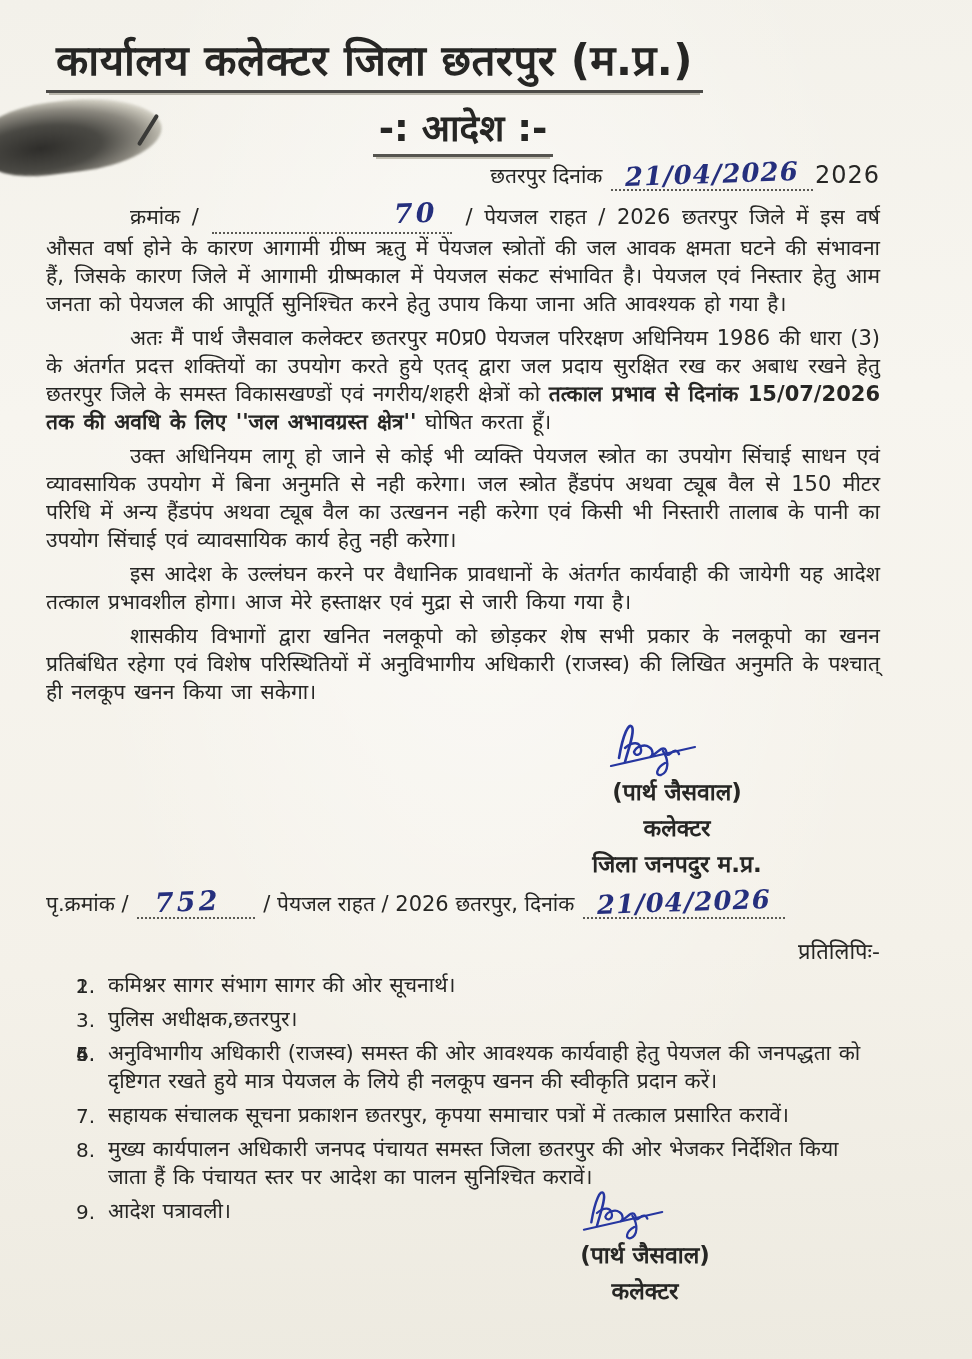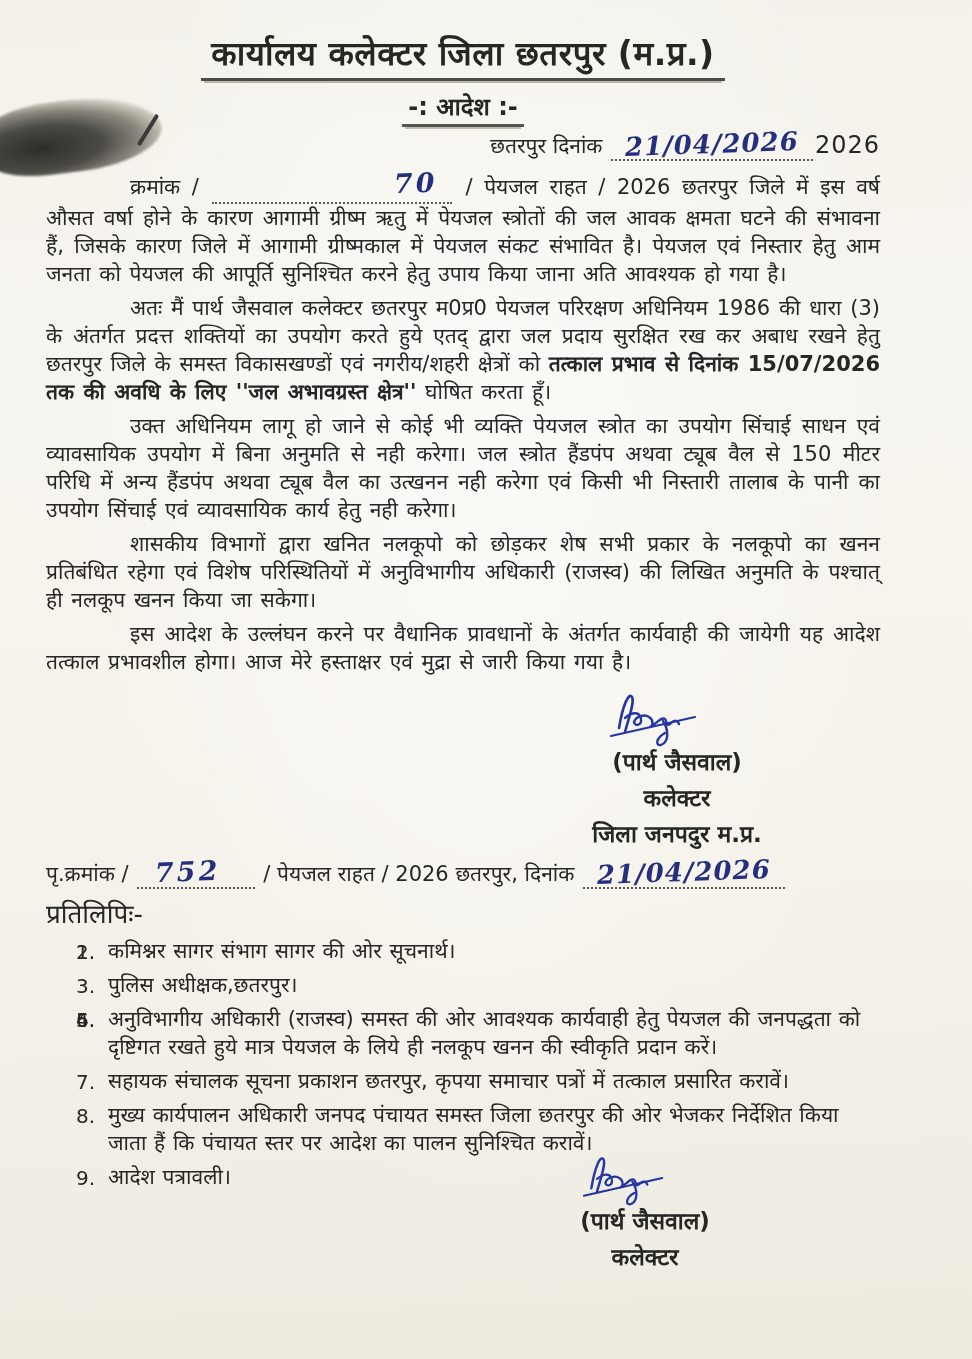--- a/index.html
+++ b/index.html
@@ -34,34 +34,33 @@
     left: 146px; top: 112px;
     width: 4px; height: 36px;
     background: #3a3a38;
     border-radius: 3px;
     transform: rotate(32deg);
   }
 
   .content { position: relative; padding: 30px 92px 0 46px; }
 
   .doc-title {
-    text-align: center;
-    font-size: 33px;
+    font-size: 42px;
     font-weight: bold;
     letter-spacing: 0.5px;
   }
   .doc-title .u {
     display: inline-block;
     padding: 0 10px 3px 10px;
     border-bottom: 3px solid #4c4b48;
     box-shadow: 0 5px 0 -3px #b9b6ab;
   }
   .order-heading {
     text-align: center;
-    font-size: 24px;
+    font-size: 37px;
     font-weight: bold;
     margin-top: 8px;
   }
   .order-heading .u {
     display: inline-block;
     padding: 0 6px 2px 6px;
     border-bottom: 3px solid #55544f;
     box-shadow: 0 5px 0 -3px #c2bfb2;
   }
 
@@ -112,21 +111,21 @@
     line-height: 36px;
   }
   .sig-scribble { height: 58px; position: relative; }
   .sig-scribble svg { position: absolute; left: 92px; top: 2px; }
 
   .endorsement-line {
     margin-top: 6px;
     font-size: 21px;
     white-space: nowrap;
   }
-  .copy-heading { font-size: 26px; margin-top: 6px; }
+  .copy-heading { font-size: 22px; margin-top: 16px; text-align: right; }
 
   .copy-list { list-style: none; margin-top: 6px; }
   .copy-list li {
     position: relative;
     padding-left: 62px;
     font-size: 21px;
     line-height: 28px;
     margin-bottom: 6px;
     text-align: left;
     word-spacing: 1px;
@@ -185,23 +184,23 @@
     </div>
 
     <div class="body-text">
 
       <p class="para"><span>क्रमांक / </span><span class="dotted"><span class="hw hw-num">70</span></span><span> / पेयजल राहत / 2026 छतरपुर जिले में इस वर्ष औसत वर्षा होने के कारण आगामी ग्रीष्म ऋतु में पेयजल स्त्रोतों की जल आवक क्षमता घटने की संभावना हैं, जिसके कारण जिले में आगामी ग्रीष्मकाल में पेयजल संकट संभावित है। पेयजल एवं निस्तार हेतु आम जनता को पेयजल की आपूर्ति सुनिश्चित करने हेतु उपाय किया जाना अति आवश्यक हो गया है।</span></p>
 
       <p class="para"><span>अतः मैं पार्थ जैसवाल कलेक्टर छतरपुर म0प्र0 पेयजल परिरक्षण अधिनियम 1986 की धारा (3) के अंतर्गत प्रदत्त शक्तियों का उपयोग करते हुये एतद् द्वारा जल प्रदाय सुरक्षित रख कर अबाध रखने हेतु छतरपुर जिले के समस्त विकासखण्डों एवं नगरीय/शहरी क्षेत्रों को </span><b>तत्काल प्रभाव से दिनांक 15/07/2026 तक की अवधि के लिए ''जल अभावग्रस्त क्षेत्र''</b><span> घोषित करता हूँ।</span></p>
 
       <p class="para">उक्त अधिनियम लागू हो जाने से कोई भी व्यक्ति पेयजल स्त्रोत का उपयोग सिंचाई साधन एवं व्यावसायिक उपयोग में बिना अनुमति से नही करेगा। जल स्त्रोत हैंडपंप अथवा ट्यूब वैल से 150 मीटर परिधि में अन्य हैंडपंप अथवा ट्यूब वैल का उत्खनन नही करेगा एवं किसी भी निस्तारी तालाब के पानी का उपयोग सिंचाई एवं व्यावसायिक कार्य हेतु नही करेगा।</p>
 
+      <p class="para">इस आदेश के उल्लंघन करने पर वैधानिक प्रावधानों के अंतर्गत कार्यवाही की जायेगी यह आदेश तत्काल प्रभावशील होगा। आज मेरे हस्ताक्षर एवं मुद्रा से जारी किया गया है।</p>
+
       <p class="para">शासकीय विभागों द्वारा खनित नलकूपो को छोड़कर शेष सभी प्रकार के नलकूपो का खनन प्रतिबंधित रहेगा एवं विशेष परिस्थितियों में अनुविभागीय अधिकारी (राजस्व) की लिखित अनुमति के पश्चात् ही नलकूप खनन किया जा सकेगा।</p>
-
-      <p class="para">इस आदेश के उल्लंघन करने पर वैधानिक प्रावधानों के अंतर्गत कार्यवाही की जायेगी यह आदेश तत्काल प्रभावशील होगा। आज मेरे हस्ताक्षर एवं मुद्रा से जारी किया गया है।</p>
     </div>
 
     <div class="sig-block">
       <div class="sig-scribble">
         <svg width="100" height="60" viewBox="0 0 90 60">
             <use href="#scribble"></use>
           </svg>
       </div>
       <div>(पार्थ जैसवाल)</div>
       <div>कलेक्टर</div>

